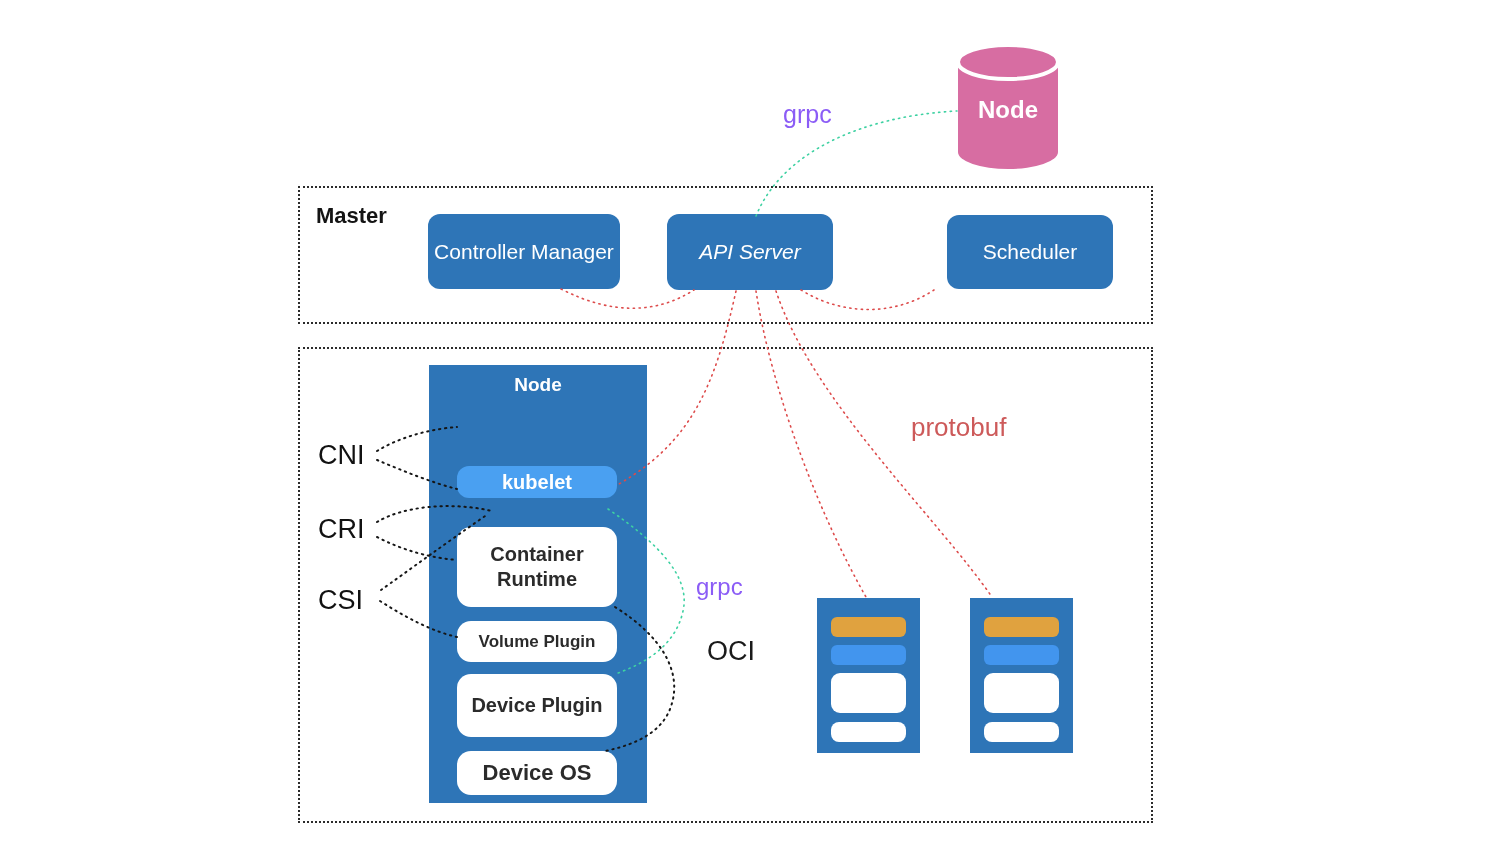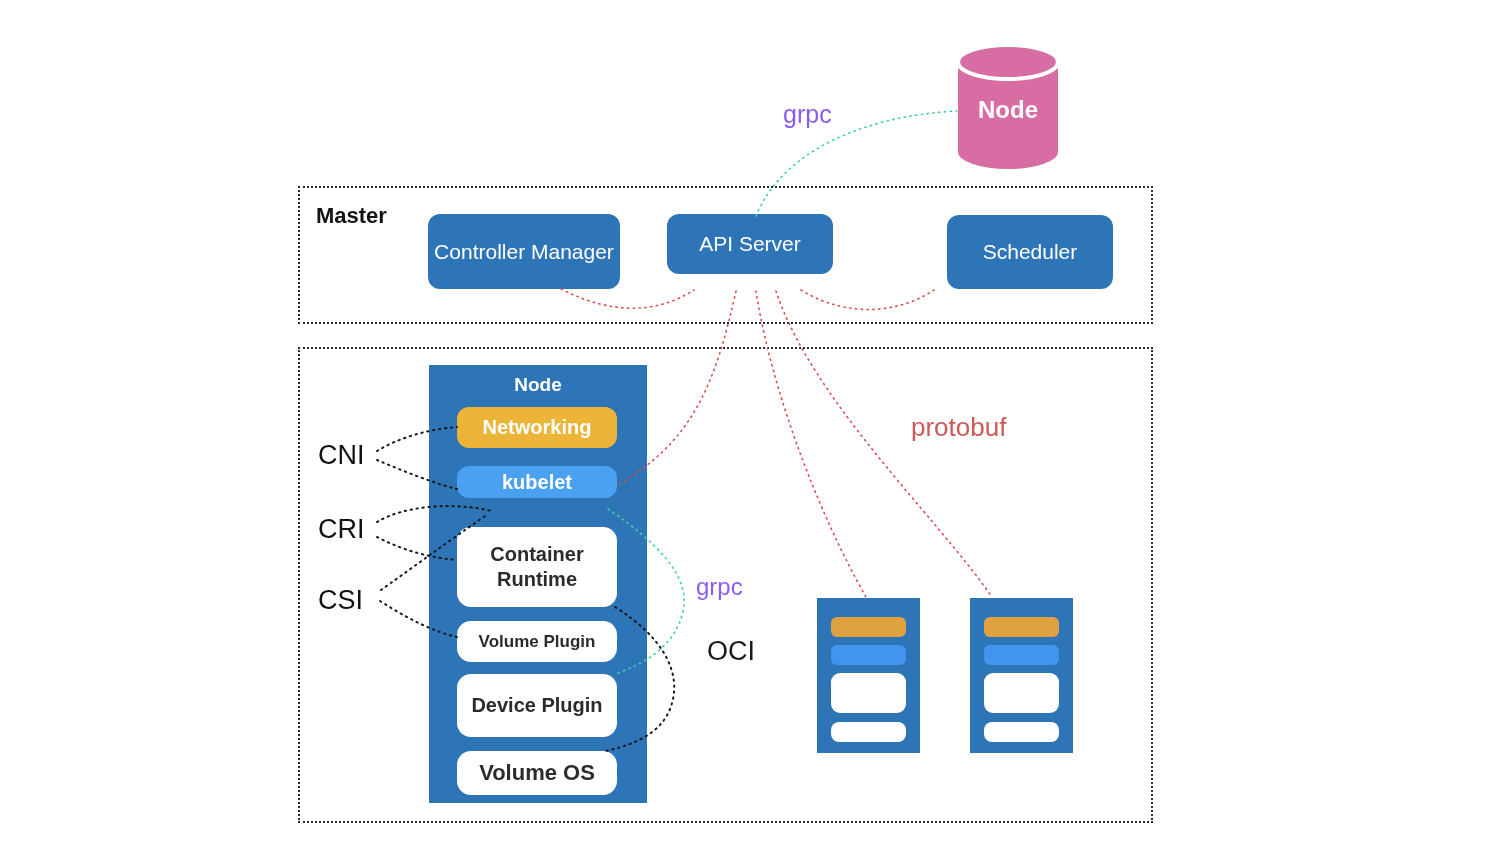--- a/index.html
+++ b/index.html
@@ -46,33 +46,32 @@
 </style>
 </head>
 <body>
 
 <div id="canvas">
 
   <div class="dotted-frame" style="left:298px; top:186px; width:855px; height:138px;"></div>
   <div class="frame-label" style="left:316px; top:203px;">Master</div>
 
   <div class="blue-box" style="left:428px; top:214px; width:192px; height:75px;">Controller Manager</div>
-  <div class="blue-box" style="left:667px; top:214px; width:166px; height:60px;">API Server</div>
+  <div class="blue-box" style="left:667px; top:214px; width:166px; height:76px;font-style:italic;">API Server</div>
   <div class="blue-box" style="left:905px; top:215px; width:166px; height:74px;margin-left:42px;">Scheduler</div>
 
   <div class="dotted-frame" style="left:298px; top:347px; width:855px; height:476px;"></div>
 
   <div class="node-column">
     <div class="node-title">Node</div>
-    <div class="node-item yellow-item" style="top:42px; height:41px;">Networking</div>
     <div class="node-item kubelet-item" style="top:101px; height:32px;">kubelet</div>
     <div class="node-item white-item" style="top:162px; height:80px; font-size:20px;">Container Runtime</div>
     <div class="node-item white-item" style="top:309px; height:63px; font-size:20px;">Device Plugin</div>
     <div class="node-item white-item" style="top:256px; height:41px; font-size:17px;">Volume Plugin</div>
-    <div class="node-item white-item" style="top:386px; height:44px; font-size:22px;">Volume OS</div>
+    <div class="node-item white-item" style="top:386px; height:44px; font-size:22px;">Device OS</div>
   </div>
 
   <div class="iface-label" style="left:318px; top:440px;">CNI</div>
   <div class="iface-label" style="left:318px; top:514px;">CRI</div>
   <div class="iface-label" style="left:318px; top:585px;">CSI</div>
 
   <div class="proto-teal" style="left:783px; top:100px; font-size:25px;">grpc</div>
   <div class="proto-red" style="left:911px; top:412px; font-size:26px;">protobuf</div>
   <div class="proto-teal" style="left:696px; top:573px; font-size:24px;">grpc</div>
   <div class="black-note" style="left:707px; top:636px; font-size:27px;">OCI</div>

